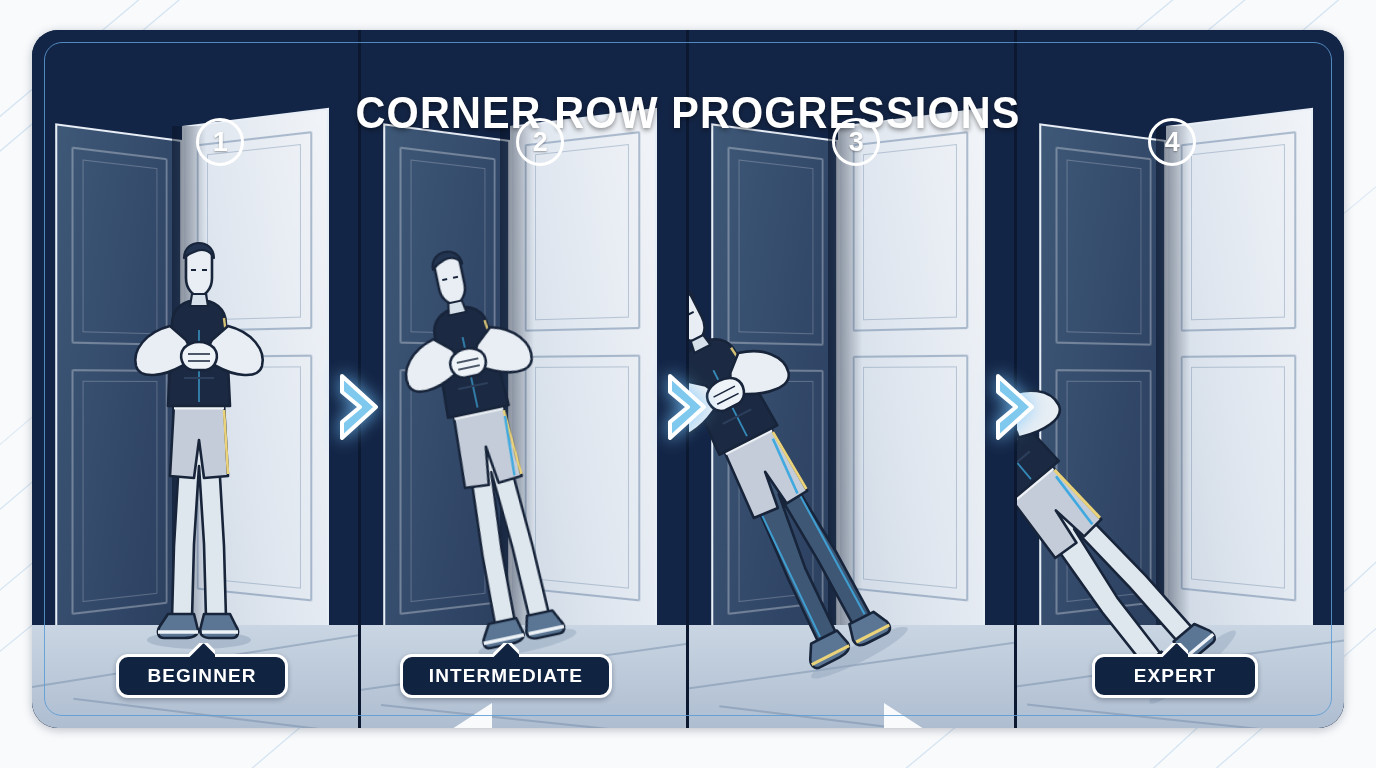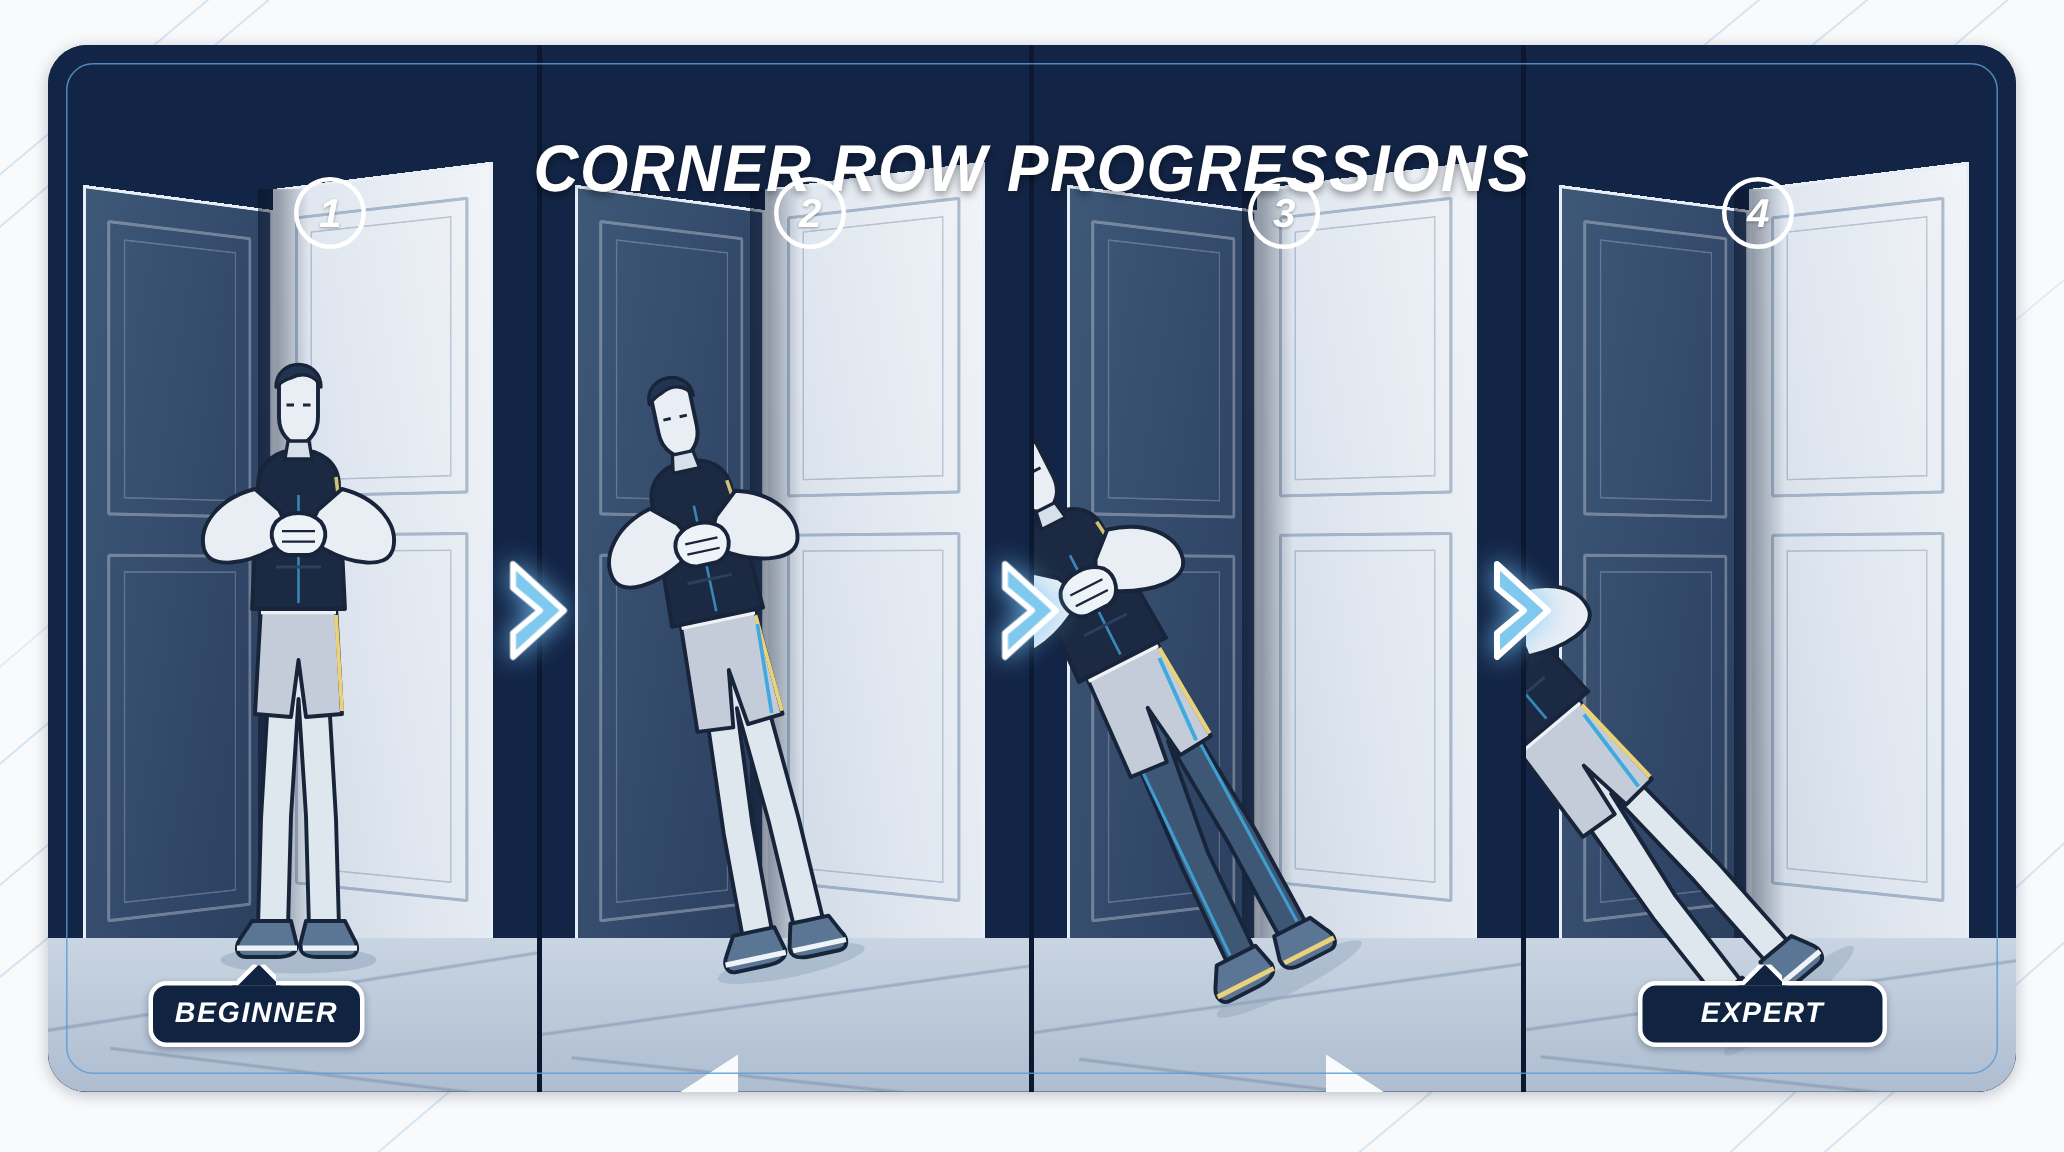--- a/index.html
+++ b/index.html
@@ -13,21 +13,20 @@
 
   
   .bg-decor{ position:absolute; inset:0; pointer-events:none; }
 
   
   .card{
     position:absolute; left:32px; top:30px; width:1312px; height:698px;
     border-radius:26px; overflow:hidden;
     background:#101f3c;
     box-shadow:0 2px 10px rgba(10,20,40,.25);
-    font-style:italic;
   }
   .card-inner-border{
     position:absolute; left:44px; top:42px; width:1288px; height:674px;
     border-radius:18px; border:1.6px solid #5b9bd5; opacity:.85;
     pointer-events:none; z-index:40;
   }
 
   
   .scene{ position:absolute; inset:0; }
 
@@ -411,24 +410,29 @@
       <svg width="46" height="74" viewBox="0 0 46 74">
         <path d="M6 6 L40 37 L6 68 L6 52 L24 37 L6 22 Z" fill="#7fc8ee" stroke="#ffffff" stroke-width="4" stroke-linejoin="round"></path>
       </svg>
     </div>
     <div class="chev" style="left:960px; top:340px;">
       <svg width="46" height="74" viewBox="0 0 46 74">
         <path d="M6 6 L40 37 L6 68 L6 52 L24 37 L6 22 Z" fill="#7fc8ee" stroke="#ffffff" stroke-width="4" stroke-linejoin="round"></path>
       </svg>
     </div>
 
-    <div class="label-badge" style="left:67px; top:624px; width:144px;">
+    <div class="label-badge" style="left:84px; top:624px; width:172px;">
       <span class="notch"></span>
       <span class="notch-mask"></span>
       <span>BEGINNER</span>
+    </div>
+    <div class="label-badge" style="left:368px; top:624px; width:212px;">
+      <span class="notch"></span>
+      <span class="notch-mask"></span>
+      <span>INTERMEDIATE</span>
     </div>
     <div class="label-badge" style="left:1036px; top:624px; width:166px;margin-left:24px;">
       <span class="notch"></span>
       <span class="notch-mask"></span>
       <span>EXPERT</span>
     </div>
 
     <div class="notch-cut" style="left:420px; border-width:0 0 26px 40px; border-color:transparent transparent #f8fafc transparent;"></div>
     <div class="notch-cut" style="left:852px; border-width:0 40px 26px 0; border-color:transparent transparent #f8fafc transparent;"></div>
 

